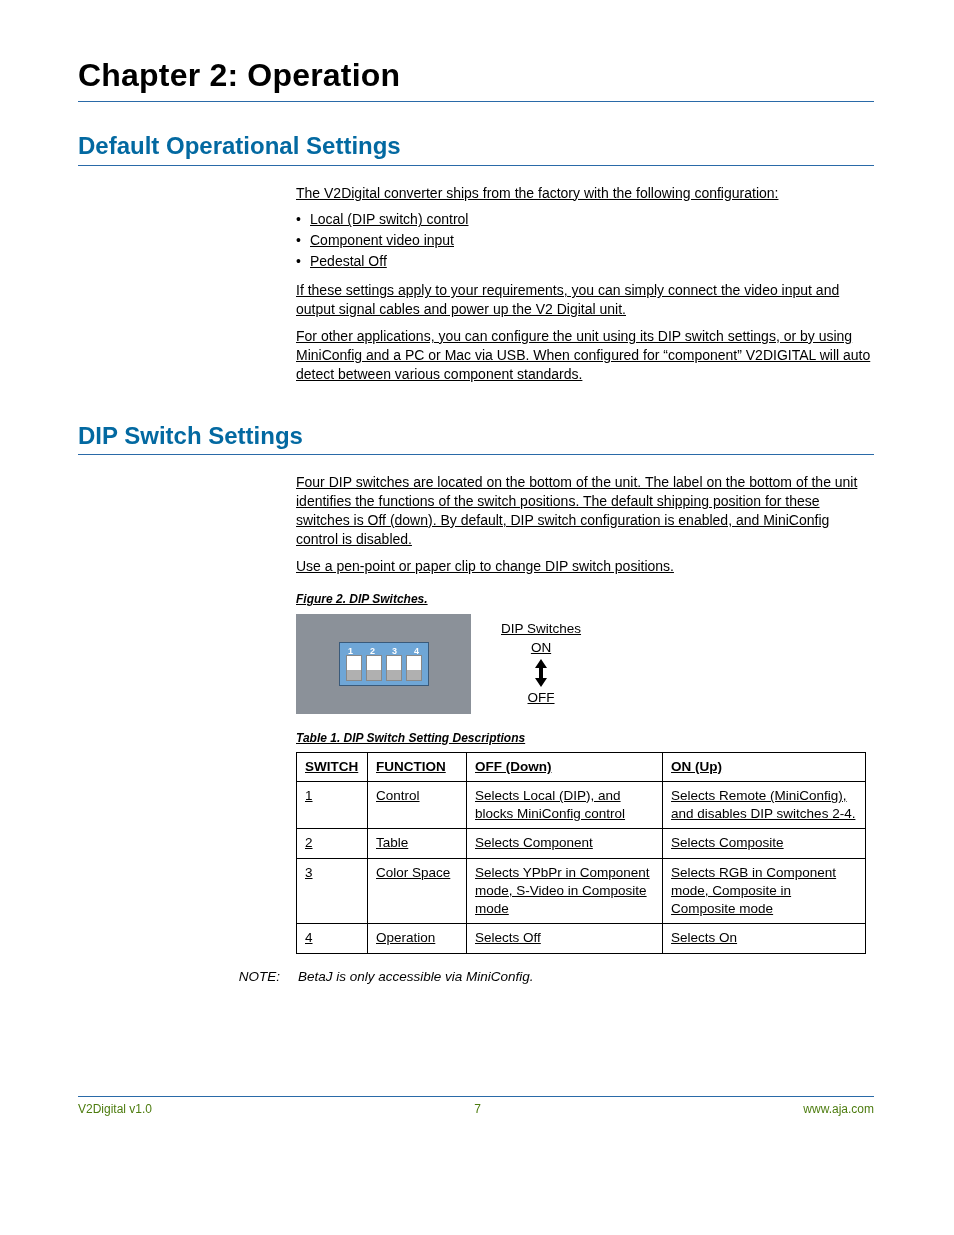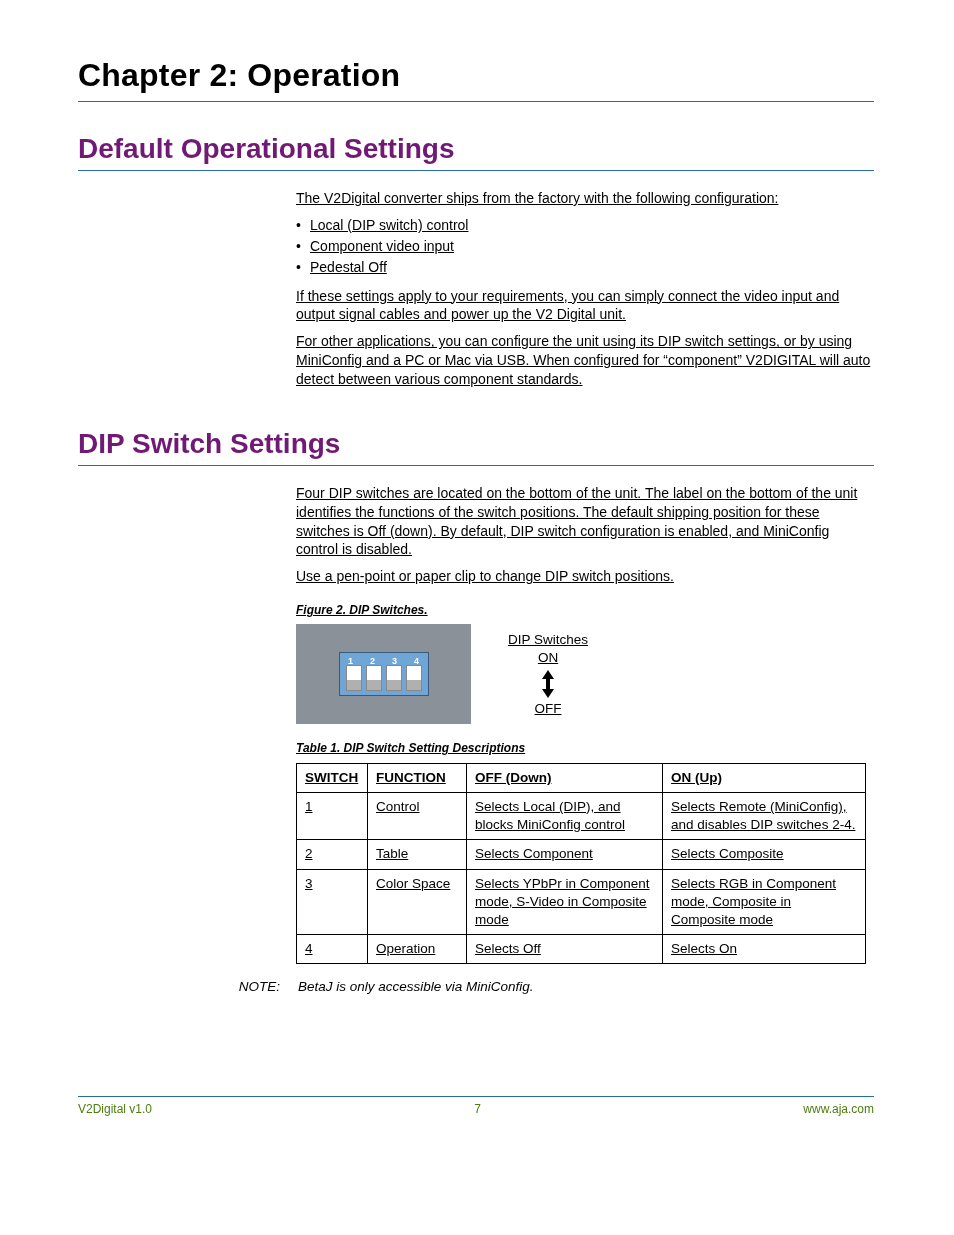--- a/index.html
+++ b/index.html
@@ -24,23 +24,23 @@
     margin: 0 0 2px 0;
     padding-bottom: 2px;
     letter-spacing: 0.2px;
   }
   .chapter-rule {
     border: none;
     border-top: 1px solid #2a6aa8;
     margin: 0 0 28px 0;
   }
   .section-title {
-    font-size: 28px;
-    font-weight: 700;
-    color: #701a75;
+    font-size: 24px;
+    font-weight: 700;
+    color: #0369a1;
     margin: 0 0 2px 0;
   }
   .section-rule {
     border: none;
     border-top: 1px solid #2a6aa8;
     margin: 0 0 18px 0;
   }
   .indent-block {
     margin-left: 218px;
     text-decoration: underline;
@@ -118,21 +118,20 @@
   .dip-sw::after {
     content: "";
     display: block;
     width: 100%;
     height: 10px;
     background: #b0b0b0;
   }
   .legend {
     font-size: 13.5px;
     text-align: center;
-    margin-left: 7px;
   }
   .legend .arrow-block {
     line-height: 1;
     margin: 2px 0;
   }
   .arrow-svg {
     display: block;
     margin: 1px auto;
   }
   table.dip-table {

